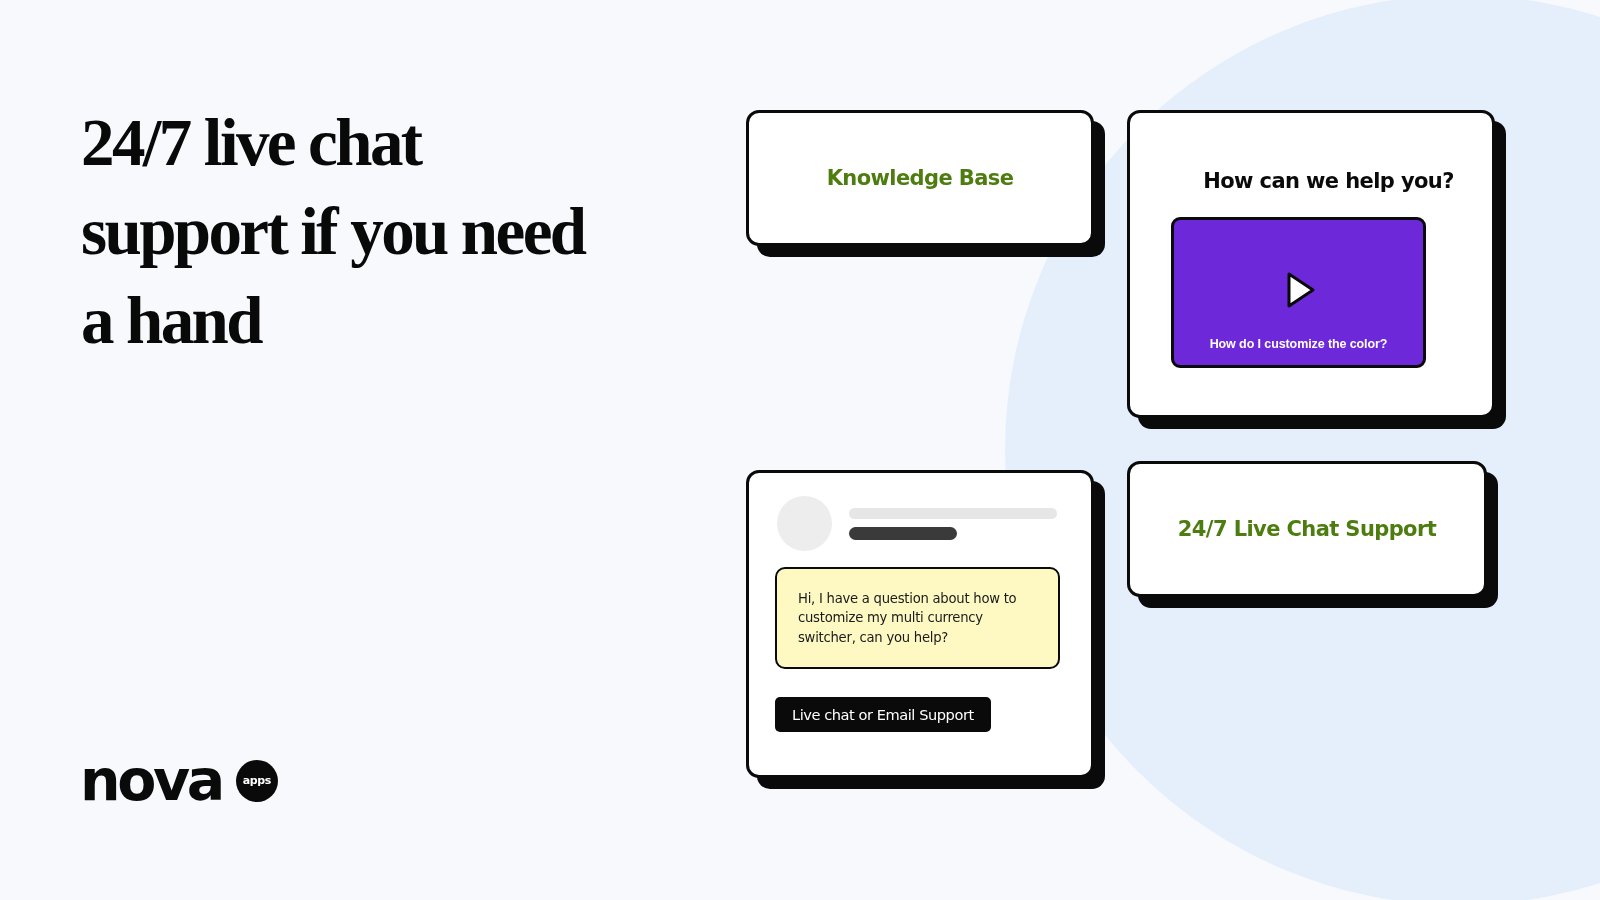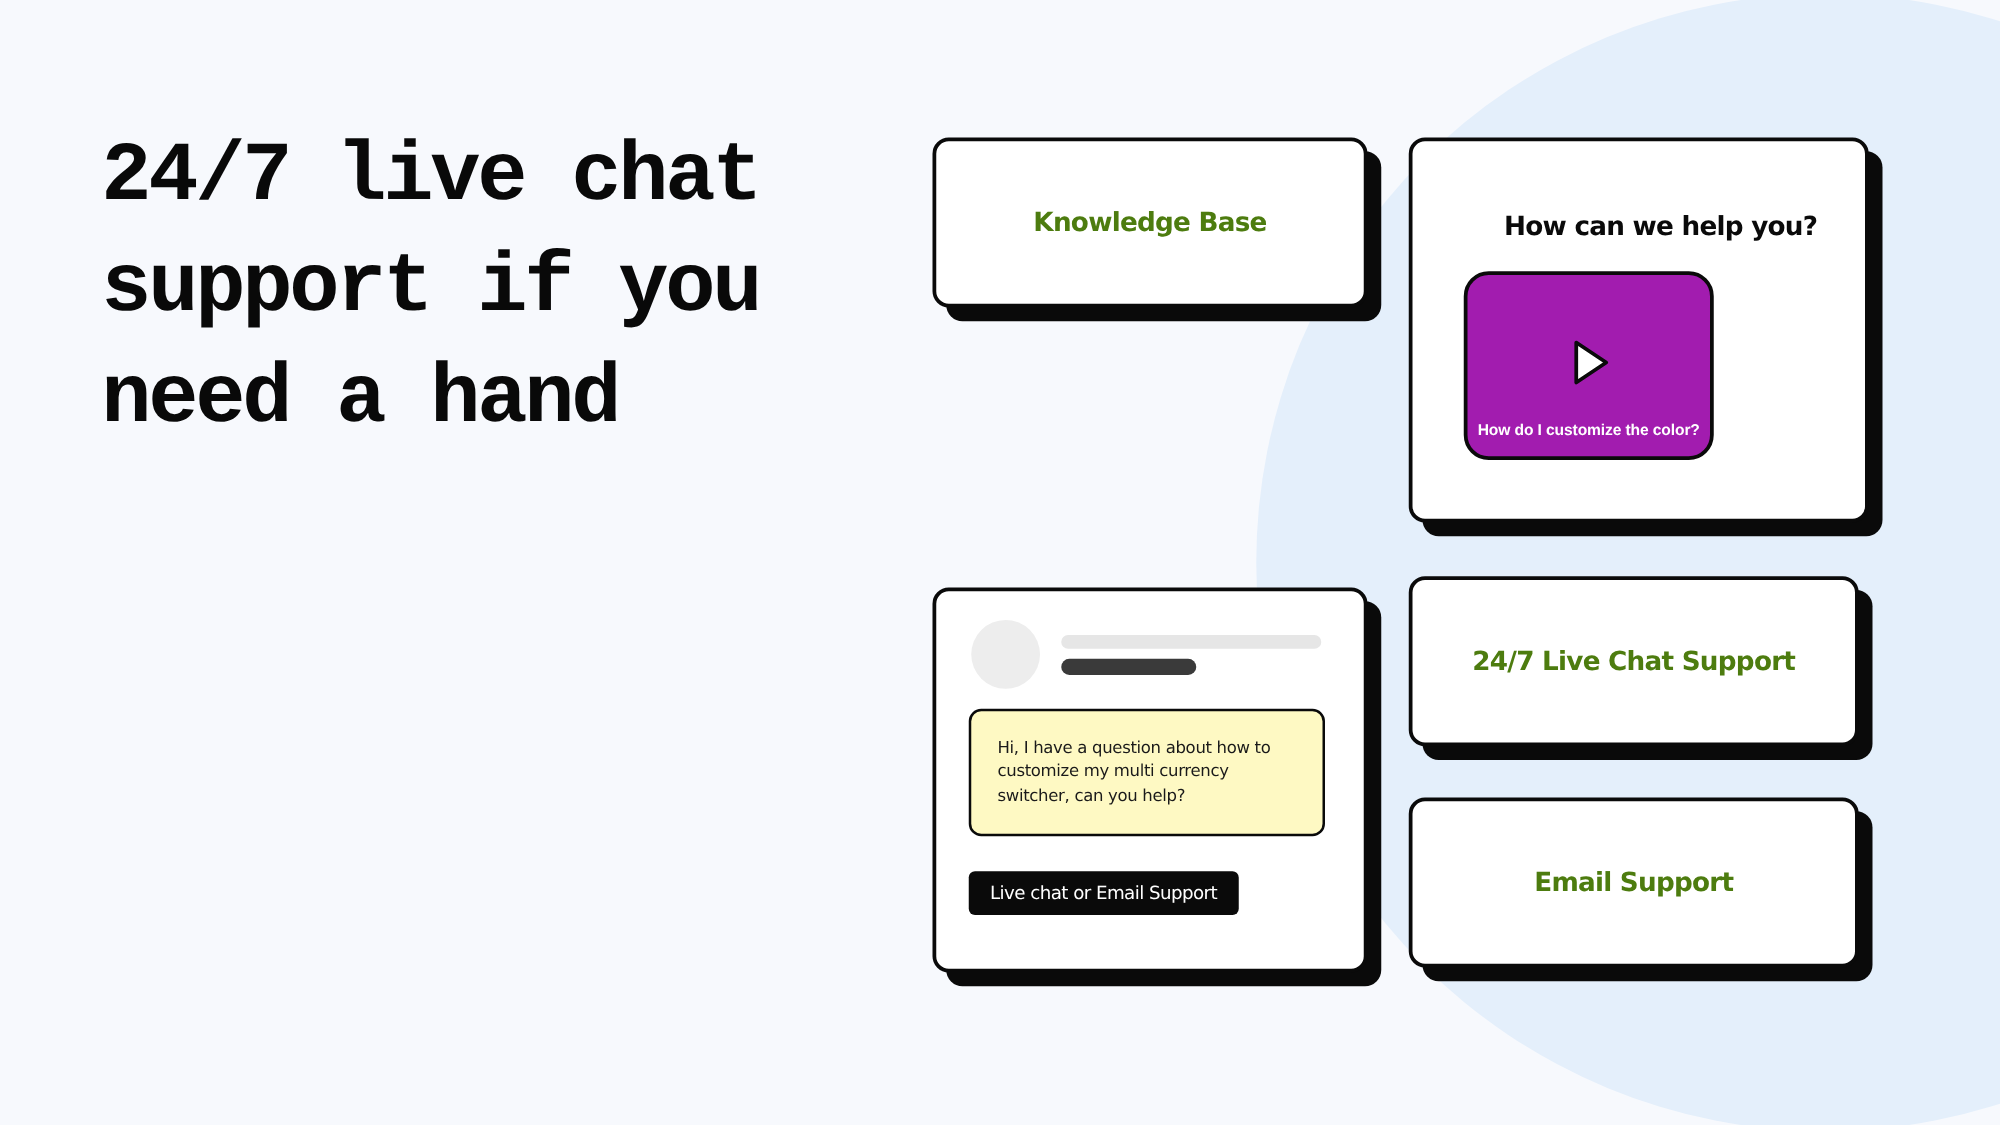--- a/index.html
+++ b/index.html
@@ -35,21 +35,21 @@
 
   
   #left-col {
     position:absolute;
     left:81px;
     top:98px;
     width:600px;
   }
 
   #page-title {
-    font-family:Liberation Mono, monospace;
+    font-family:Liberation Serif, serif;
     font-weight:700;
     font-size:67px;
     line-height:89px;
     letter-spacing:-2.6px;
     color:#090909;
     width:530px;
   }
 
   #page-subtitle {
     margin-top:42px;
@@ -133,25 +133,25 @@
     font-weight:700;
     font-size:21px;
     letter-spacing:-0.6px;
     color:#0a0a0a;
     margin-left:35px;
   }
   #video-thumb {
     position:absolute;
     left:41px;
     top:104px;
-    width:200px;
+    width:255px;
     height:151px;
-    background:#a21caf;
+    background:#6d28d9;
     border:3px solid #0a0a0a;
-    border-radius:20px;
+    border-radius:9px;
   }
   #play-icon {
     position:absolute;
     left:50%;
     top:48%;
     transform:translate(-50%,-50%);
     width:42px;
     height:42px;
   }
   #video-caption {
@@ -229,20 +229,26 @@
 <body>
 
 <div id="bg-circle"></div>
 
 <div id="stage">
 
   <div id="left-col">
     <h1 id="page-title">24/7 live chat support if you need a hand</h1>
   </div>
 
+  <div id="logo">
+    <span id="logo-wordmark">nova</span>
+    <span id="logo-badge">
+      <span id="logo-badge-text">apps</span>
+    </span>
+  </div>
 
   <div class="card" id="card-knowledge-base">
     <div class="card-label centered">Knowledge Base</div>
   </div>
 
 
   <div class="card" id="card-chat">
     <div id="chat-avatar"></div>
     <div id="chat-skeleton-long"></div>
     <div id="chat-skeleton-short"></div>
@@ -264,17 +270,14 @@
         <path d="M11 5 L35 21 L11 37 Z" fill="#ffffff" stroke="#0a0a0a" stroke-width="3" stroke-linejoin="round"></path>
       </svg>
       <div id="video-caption">How do I customize the color?</div>
     </div>
   </div>
 
   <div class="card" id="card-live-chat">
     <div class="card-label centered">24/7 Live Chat Support</div>
   </div>
 
-  <div class="card" id="card-email">
-    <div class="card-label centered">Email Support</div>
-  </div>
 
 </div>
 
 </body></html>

